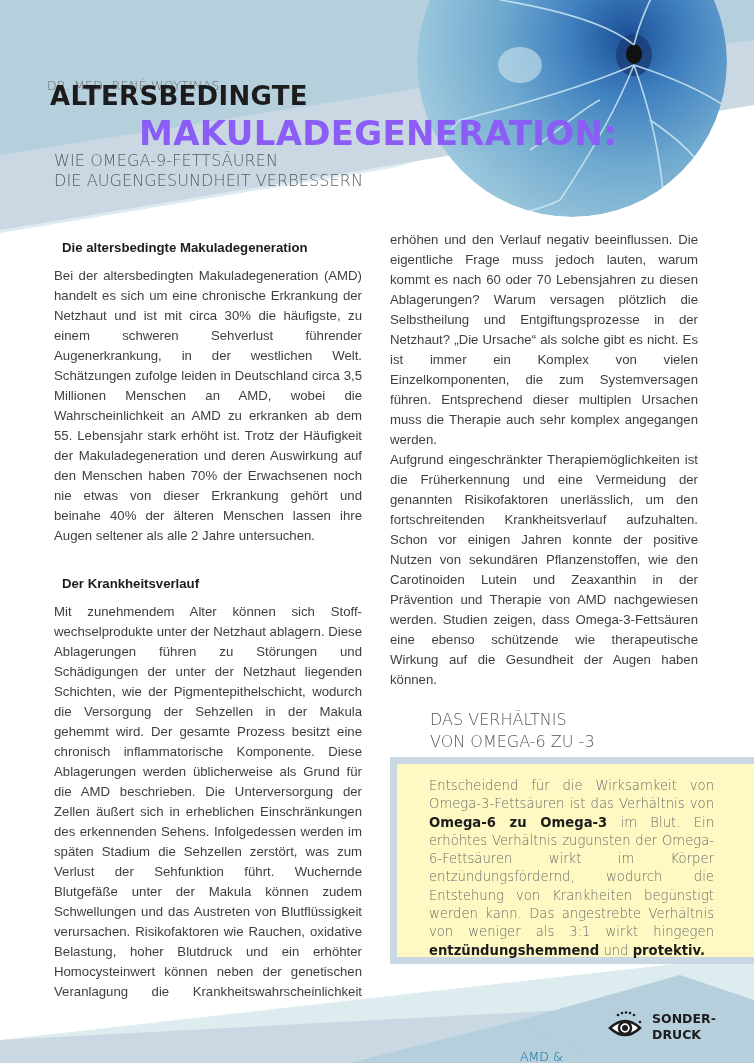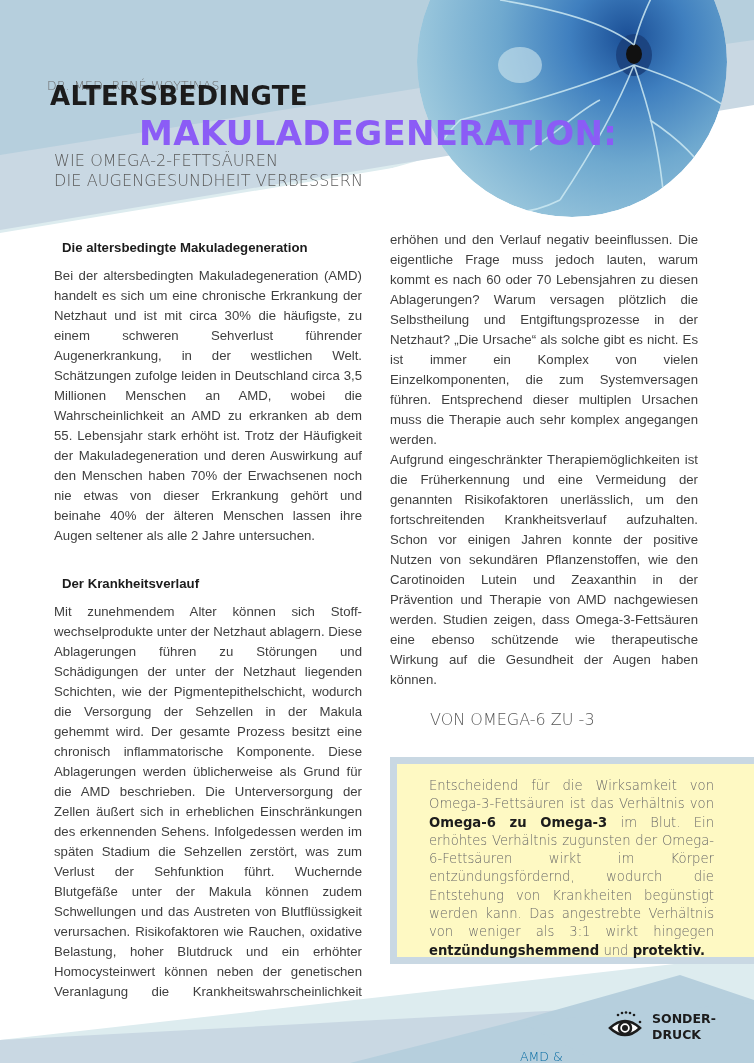--- a/index.html
+++ b/index.html
@@ -109,38 +109,39 @@
   <polygon points="0,1063 754,1063 754,955 0,1040" fill="#ddecef"></polygon>
   <polygon points="0,1063 754,1063 754,1000 0,1040" fill="#c9d8e3"></polygon>
   <polygon points="350,1063 754,1063 754,1000 680,975 520,1020" fill="#b6cfdd"></polygon>
   <polygon points="600,1063 754,1063 754,1003 520,1022" fill="#b6cfdd"></polygon>
 </svg>
 
 <div class="layer author">DR. MED. RENÉ WOYTINAS</div>
 <div class="layer title1">ALTERSBEDINGTE</div>
 <div class="layer title2">MAKULADEGENERATION:</div>
 <div class="layer subtitle">
-  <div>WIE OMEGA-2-FETTSÄUREN</div>
+  <div>WIE OMEGA-9-FETTSÄUREN</div>
   <div>DIE AUGENGESUNDHEIT VERBESSERN</div>
 </div>
 
 <div class="layer col col-left">
   <h3>Die altersbedingte Makuladegeneration</h3>
   <p>Bei der altersbedingten Makuladegeneration (AMD) handelt es sich um eine chronische Erkrankung der Netzhaut und ist mit circa 30% die häufigste, zu einem schweren Sehverlust führender Augenerkrankung, in der westlichen Welt. Schätzungen zufolge leiden in Deutschland circa 3,5 Millionen Menschen an AMD, wobei die Wahrscheinlichkeit an AMD zu erkranken ab dem 55. Lebensjahr stark erhöht ist. Trotz der Häufigkeit der Makuladegeneration und deren Auswirkung auf den Menschen haben 70% der Erwachsenen noch nie etwas von dieser Erkrankung gehört und beinahe 40% der älteren Menschen lassen ihre Augen seltener als alle 2 Jahre untersuchen.</p>
   <div class="gap"></div>
   <h3>Der Krankheitsverlauf</h3>
   <p style="text-align-last: justify;">Mit zunehmendem Alter können sich Stoff­wechselprodukte unter der Netzhaut ablagern. Diese Ablagerungen führen zu Störungen und Schädigungen der unter der Netzhaut liegenden Schichten, wie der Pigmentepithelschicht, wodurch die Versorgung der Sehzellen in der Makula gehemmt wird. Der gesamte Prozess besitzt eine chronisch inflammatorische Komponente. Diese Ablagerungen werden üblicherweise als Grund für die AMD beschrieben. Die Unterversorgung der Zellen äußert sich in erheblichen Einschränkungen des erkennenden Sehens. Infolgedessen werden im späten Stadium die Sehzellen zerstört, was zum Verlust der Sehfunktion führt. Wuchernde Blutgefäße unter der Makula können zudem Schwellungen und das Austreten von Blutflüssigkeit verursachen. Risikofaktoren wie Rauchen, oxidative Belastung, hoher Blutdruck und ein erhöhter Homocysteinwert können neben der genetischen Veranlagung die Krankheitswahrscheinlichkeit</p>
 </div>
 
 <div class="layer col col-right">
   <p>erhöhen und den Verlauf negativ beeinflussen. Die eigentliche Frage muss jedoch lauten, warum kommt es nach 60 oder 70 Lebensjahren zu diesen Ablagerungen? Warum versagen plötzlich die Selbstheilung und Entgiftungsprozesse in der Netzhaut? „Die Ursache“ als solche gibt es nicht. Es ist immer ein Komplex von vielen Einzelkomponenten, die zum Systemversagen führen. Entsprechend dieser multiplen Ursachen muss die Therapie auch sehr komplex angegangen werden.</p>
   <p>Aufgrund eingeschränkter Therapiemöglichkeiten ist die Früherkennung und eine Vermeidung der genannten Risikofaktoren unerlässlich, um den fortschreitenden Krankheitsverlauf aufzuhalten. Schon vor einigen Jahren konnte der positive Nutzen von sekundären Pflanzenstoffen, wie den Carotinoiden Lutein und Zeaxanthin in der Prävention und Therapie von AMD nachgewiesen werden. Studien zeigen, dass Omega-3-Fettsäuren eine ebenso schützende wie therapeutische Wirkung auf die Gesundheit der Augen haben können.</p>
 </div>
 
 <div class="layer box-heading">
+  <div>DAS VERHÄLTNIS</div>
   <div>VON OMEGA-6 ZU -3</div>
 </div>
 
 <div class="layer box">
   <div class="box-inner"><span>Entscheidend für die Wirksamkeit von Omega-3-Fettsäuren ist das Verhältnis von </span><b>Omega-6 zu Omega-3</b><span> im Blut. Ein erhöhtes Verhältnis zugunsten der Omega-6-Fettsäuren wirkt im Körper entzündungsfördernd, wodurch die Entstehung von Krankheiten begünstigt werden kann. Das angestrebte Verhältnis von weniger als 3:1 wirkt hingegen </span><b>entzündungshemmend</b><span> und </span><b>protektiv.</b></div>
 </div>
 
 <div class="layer footer-left">
   <div>AMD &amp;</div>
   <div>OMEGA-3</div>

